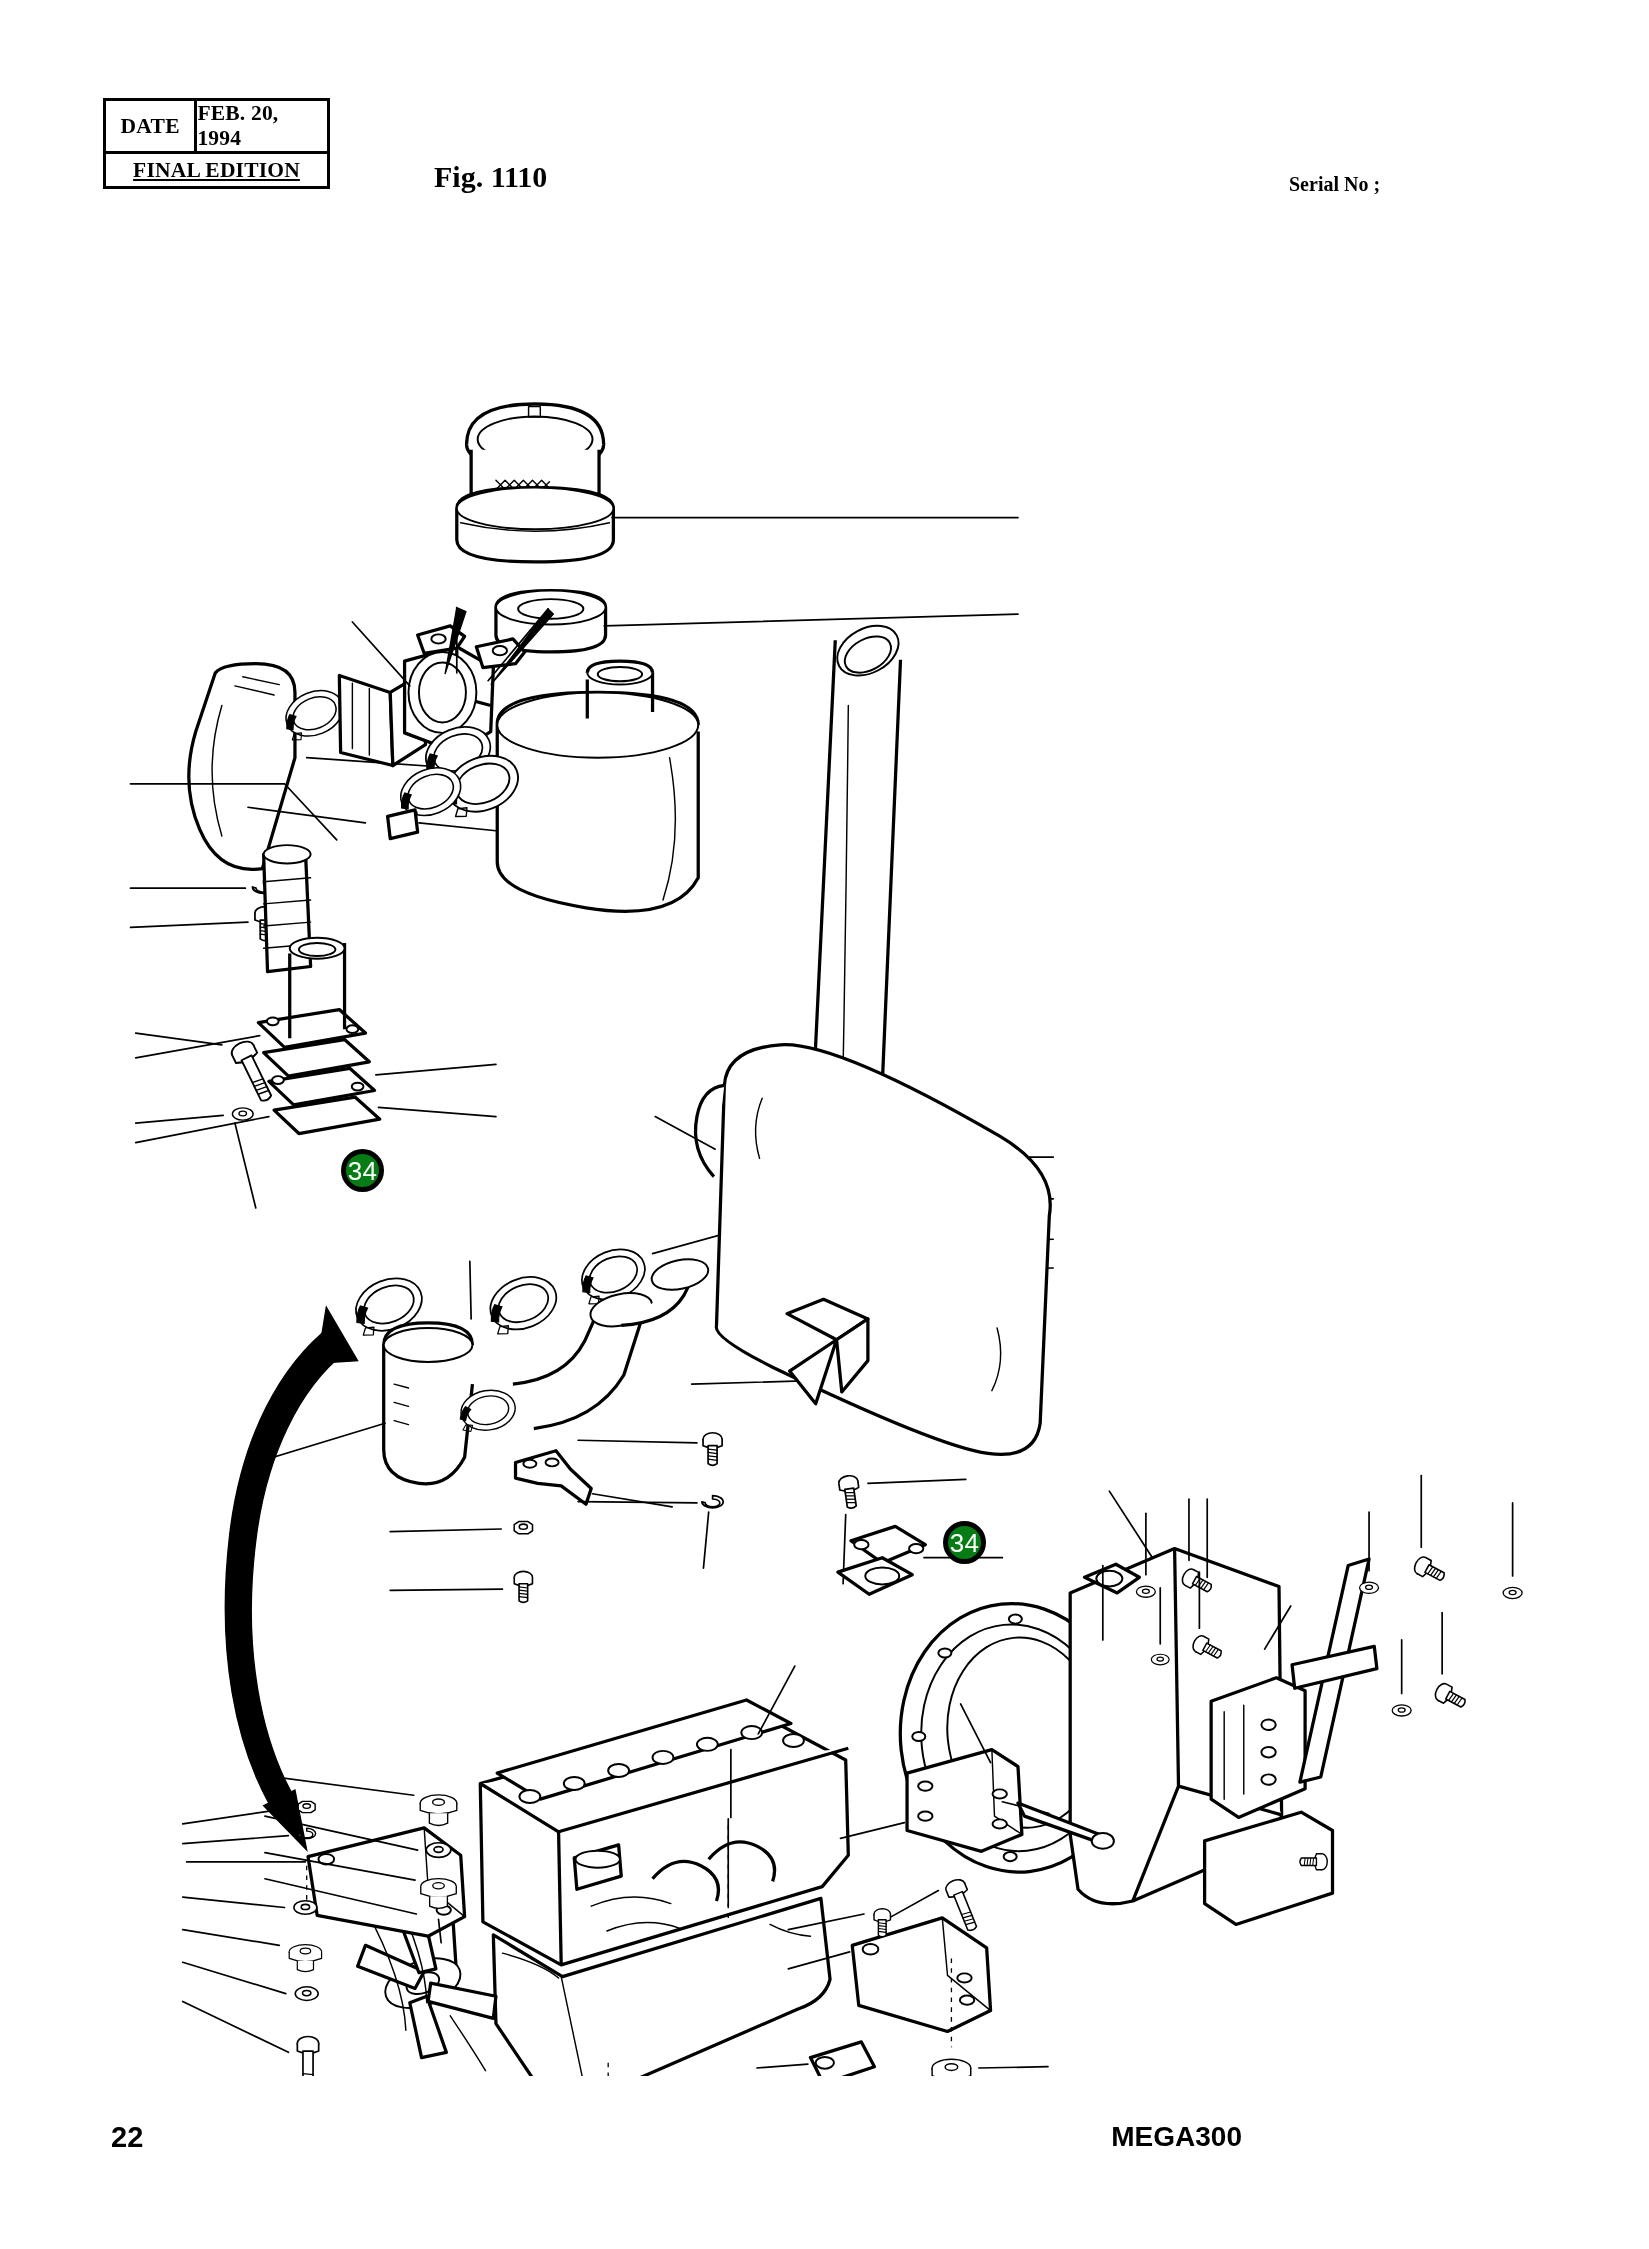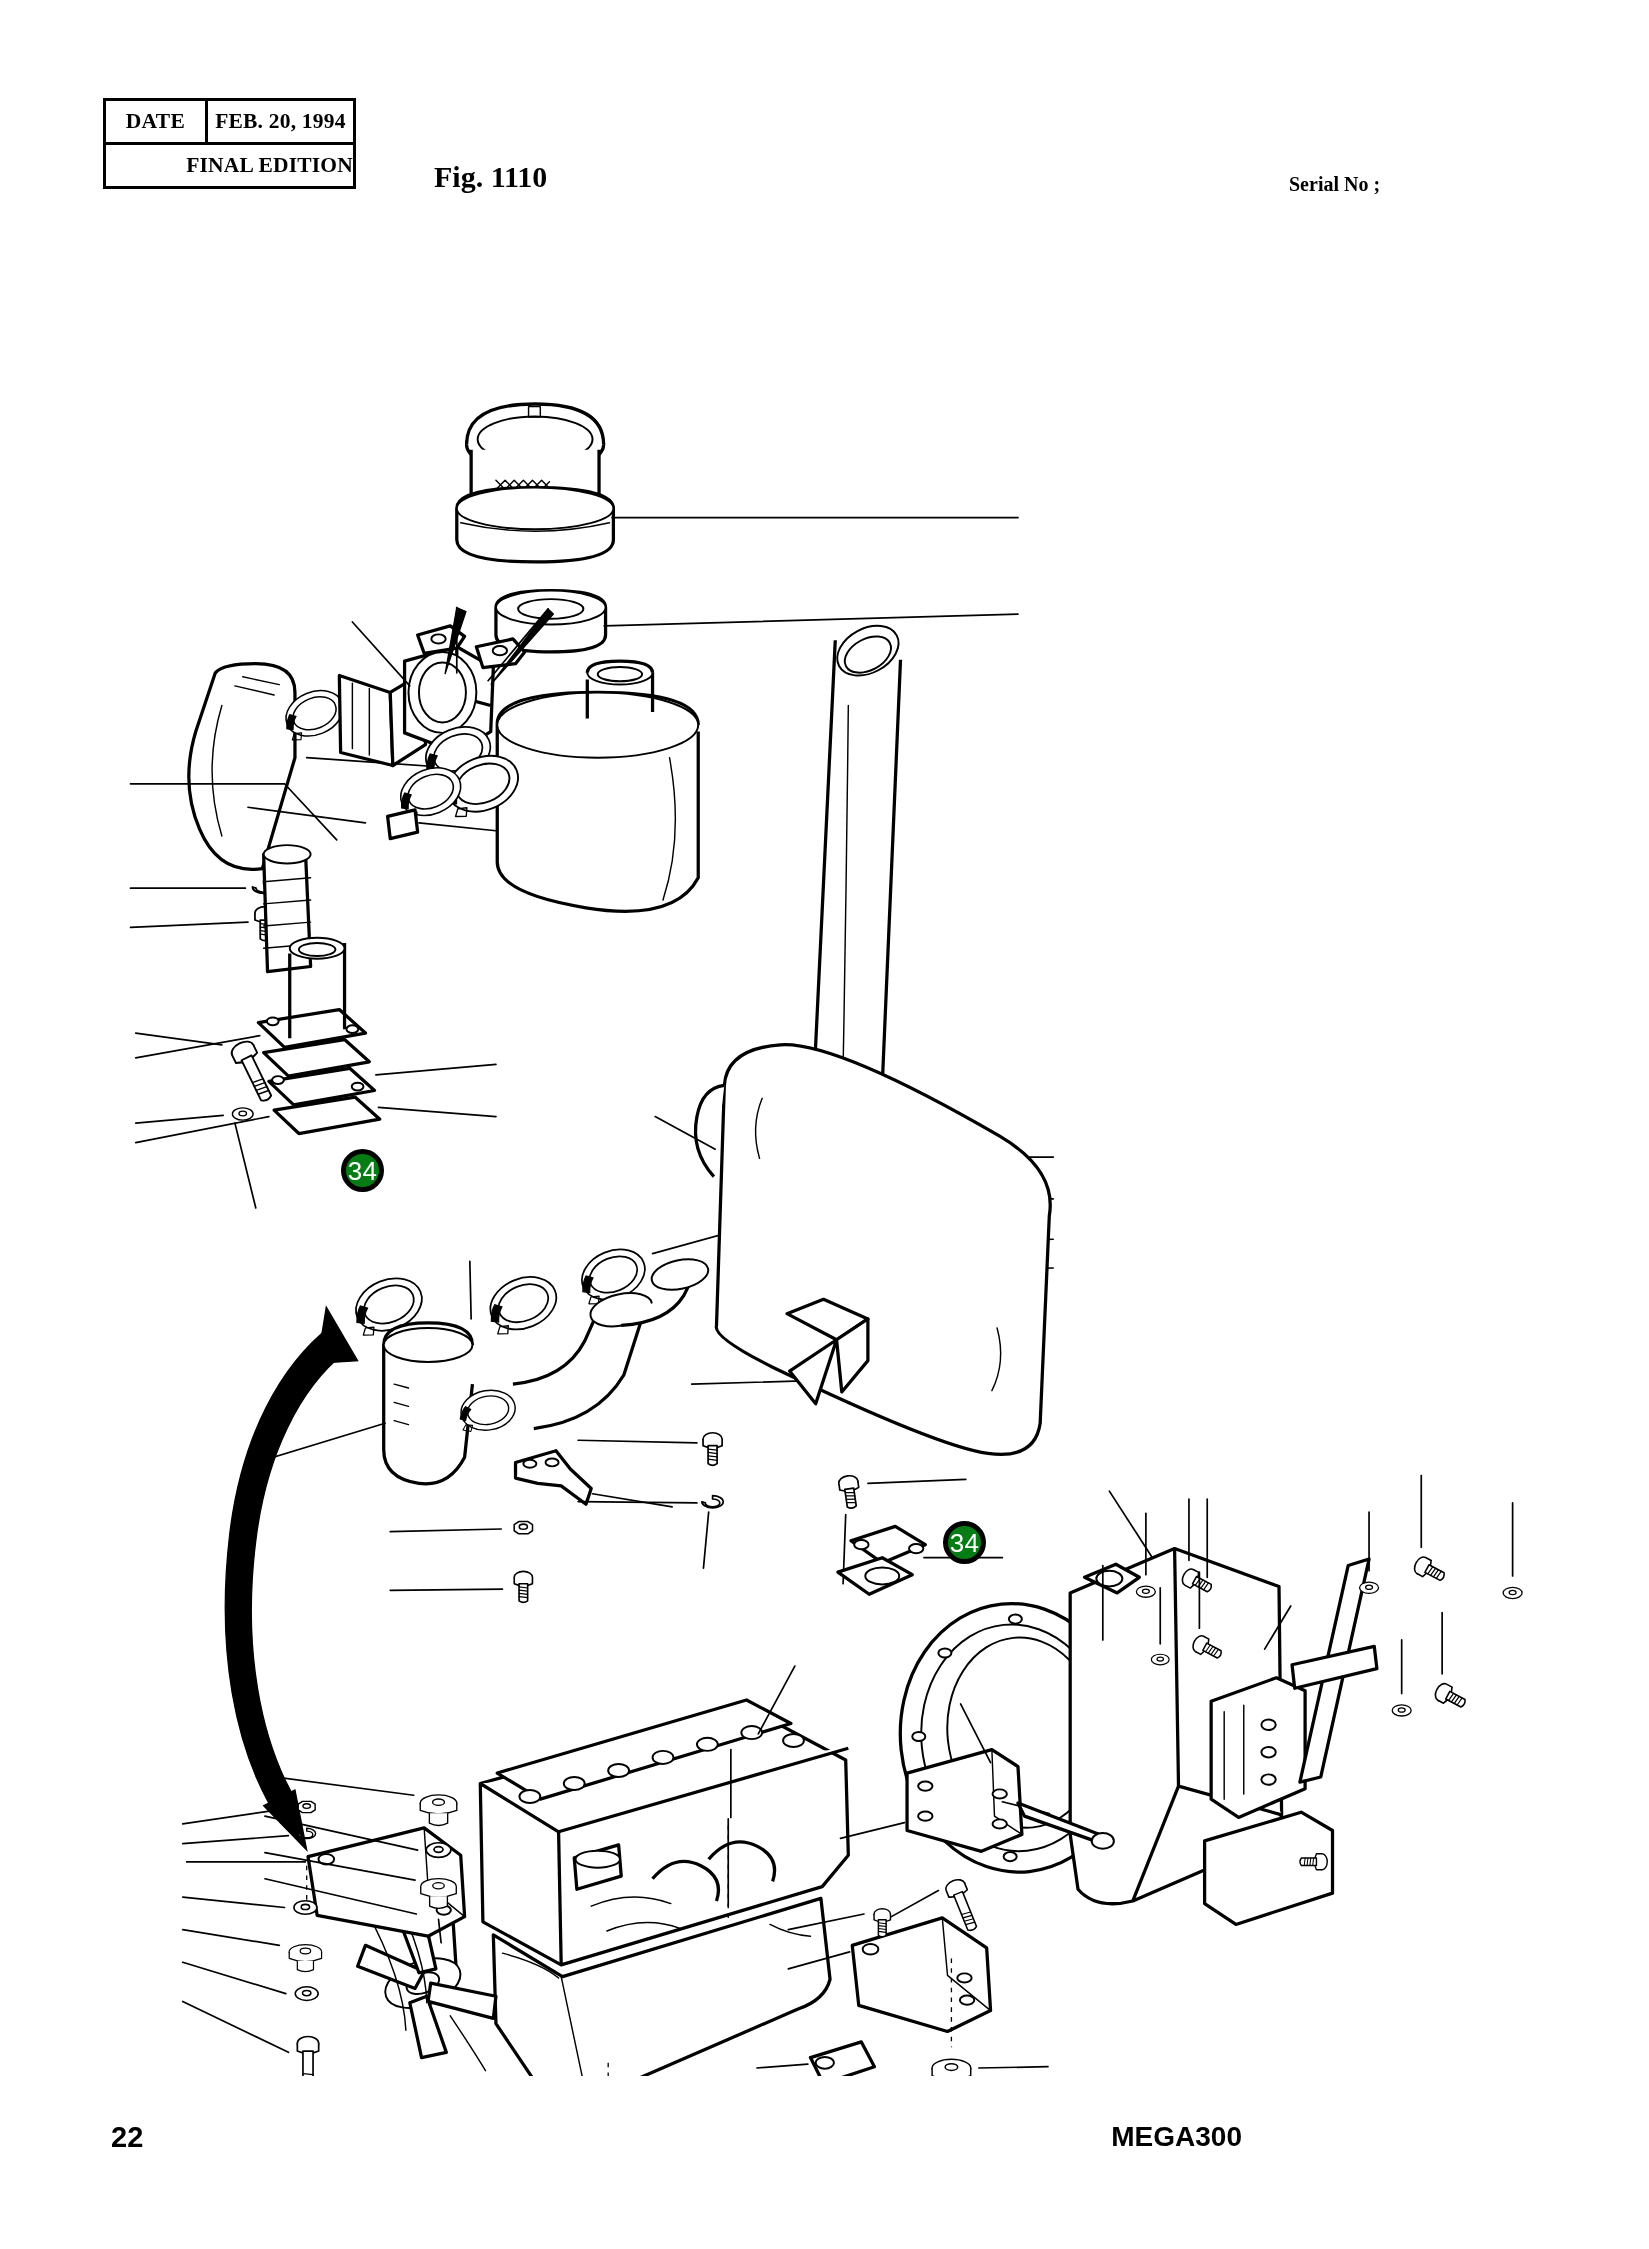--- a/index.html
+++ b/index.html
@@ -5,26 +5,26 @@
   html,body{margin:0;padding:0;background:#ffffff;}
   body{
     width:1649px;height:2250px;position:relative;overflow:hidden;
     font-family:"Liberation Serif", serif;color:#000;
   }
 
   
   #header-block{position:absolute;left:0;top:0;width:1649px;height:222px;}
 
   #edition-table{
-    position:absolute;left:103px;top:98px;width:253px;height:91px;
+    position:absolute;left:103px;top:98px;width:227px;height:91px;
     border:3.9px solid #000;box-sizing:border-box;
     display:flex;flex-direction:column;
   }
   #edition-row-date{display:flex;flex:1 1 50%;border-bottom:3.3px solid #000;}
-  #edition-row-edition{display:flex;flex:1 1 50%;align-items:center;justify-content:flex-end;}
+  #edition-row-edition{display:flex;flex:1 1 50%;align-items:center;justify-content:center;text-decoration:underline;}
   .cell-date-label{
     flex:0 0 40%;display:flex;align-items:center;justify-content:center;
     border-right:3.3px solid #000;font-weight:bold;font-size:21.5px;letter-spacing:0.3px;
   }
   .cell-date-value{
     flex:1 1 auto;display:flex;align-items:center;justify-content:center;
     font-weight:bold;font-size:21.5px;letter-spacing:0.2px;
   }
   .cell-edition{font-weight:bold;font-size:21.5px;letter-spacing:0.2px;}
 

